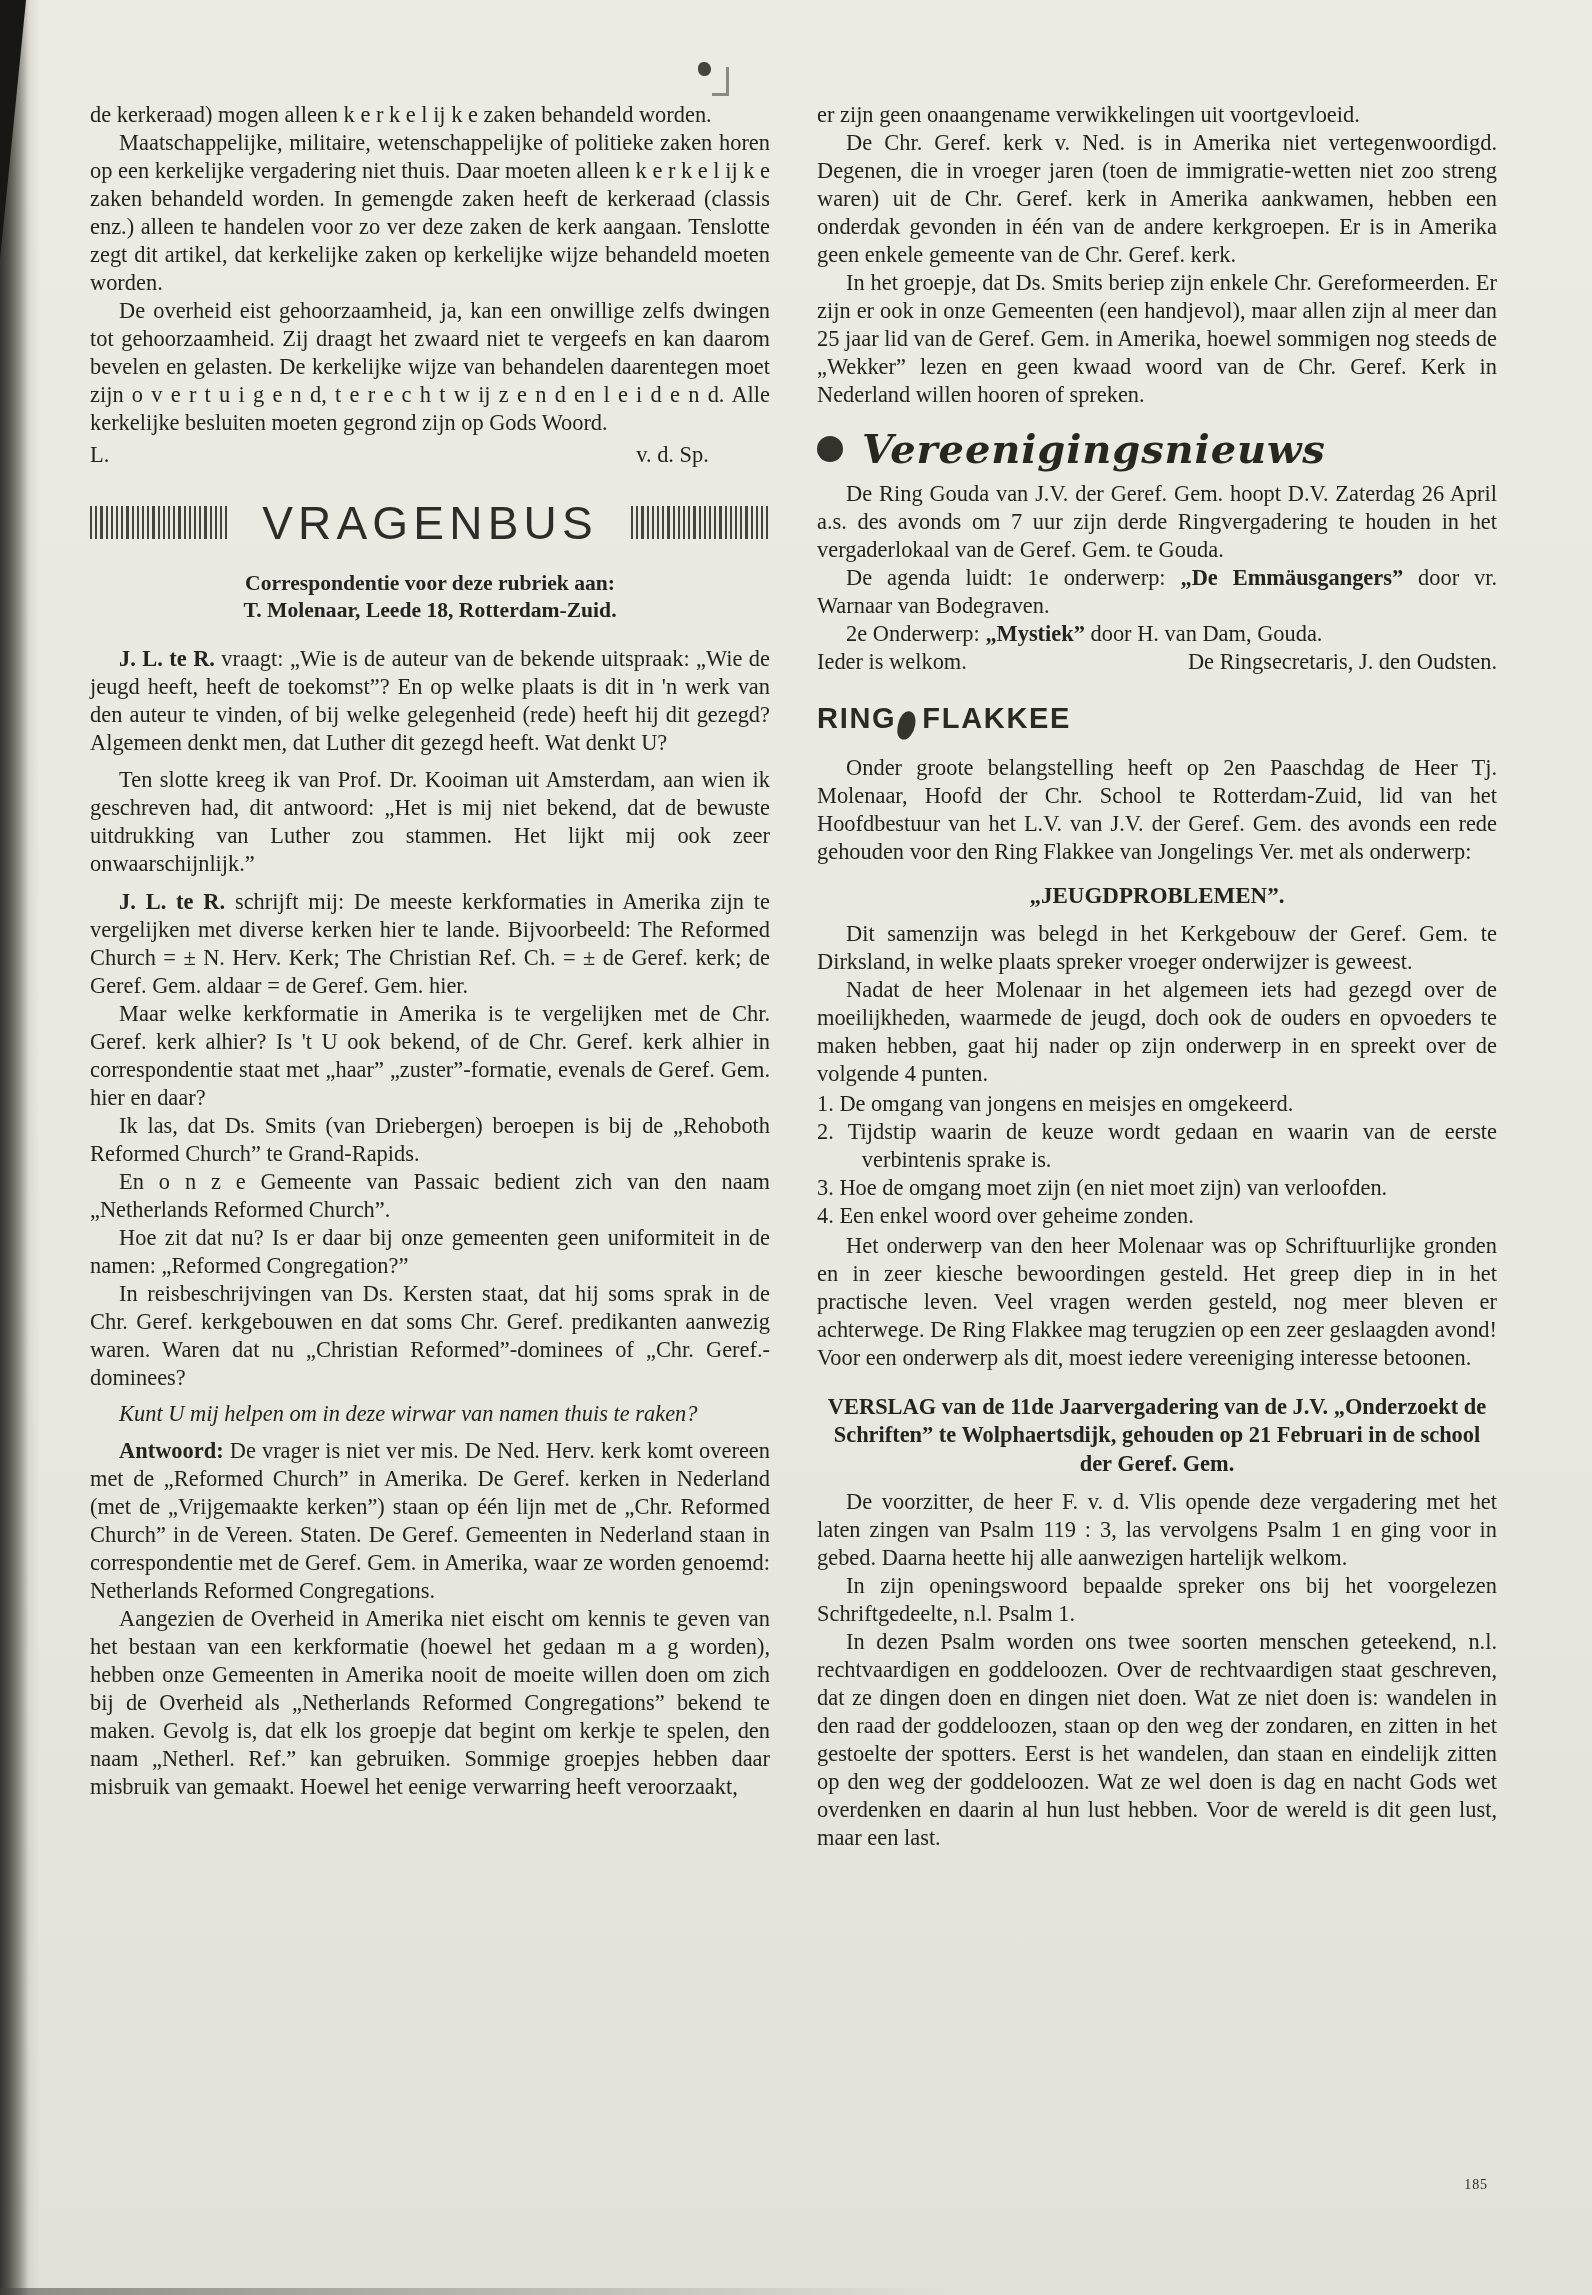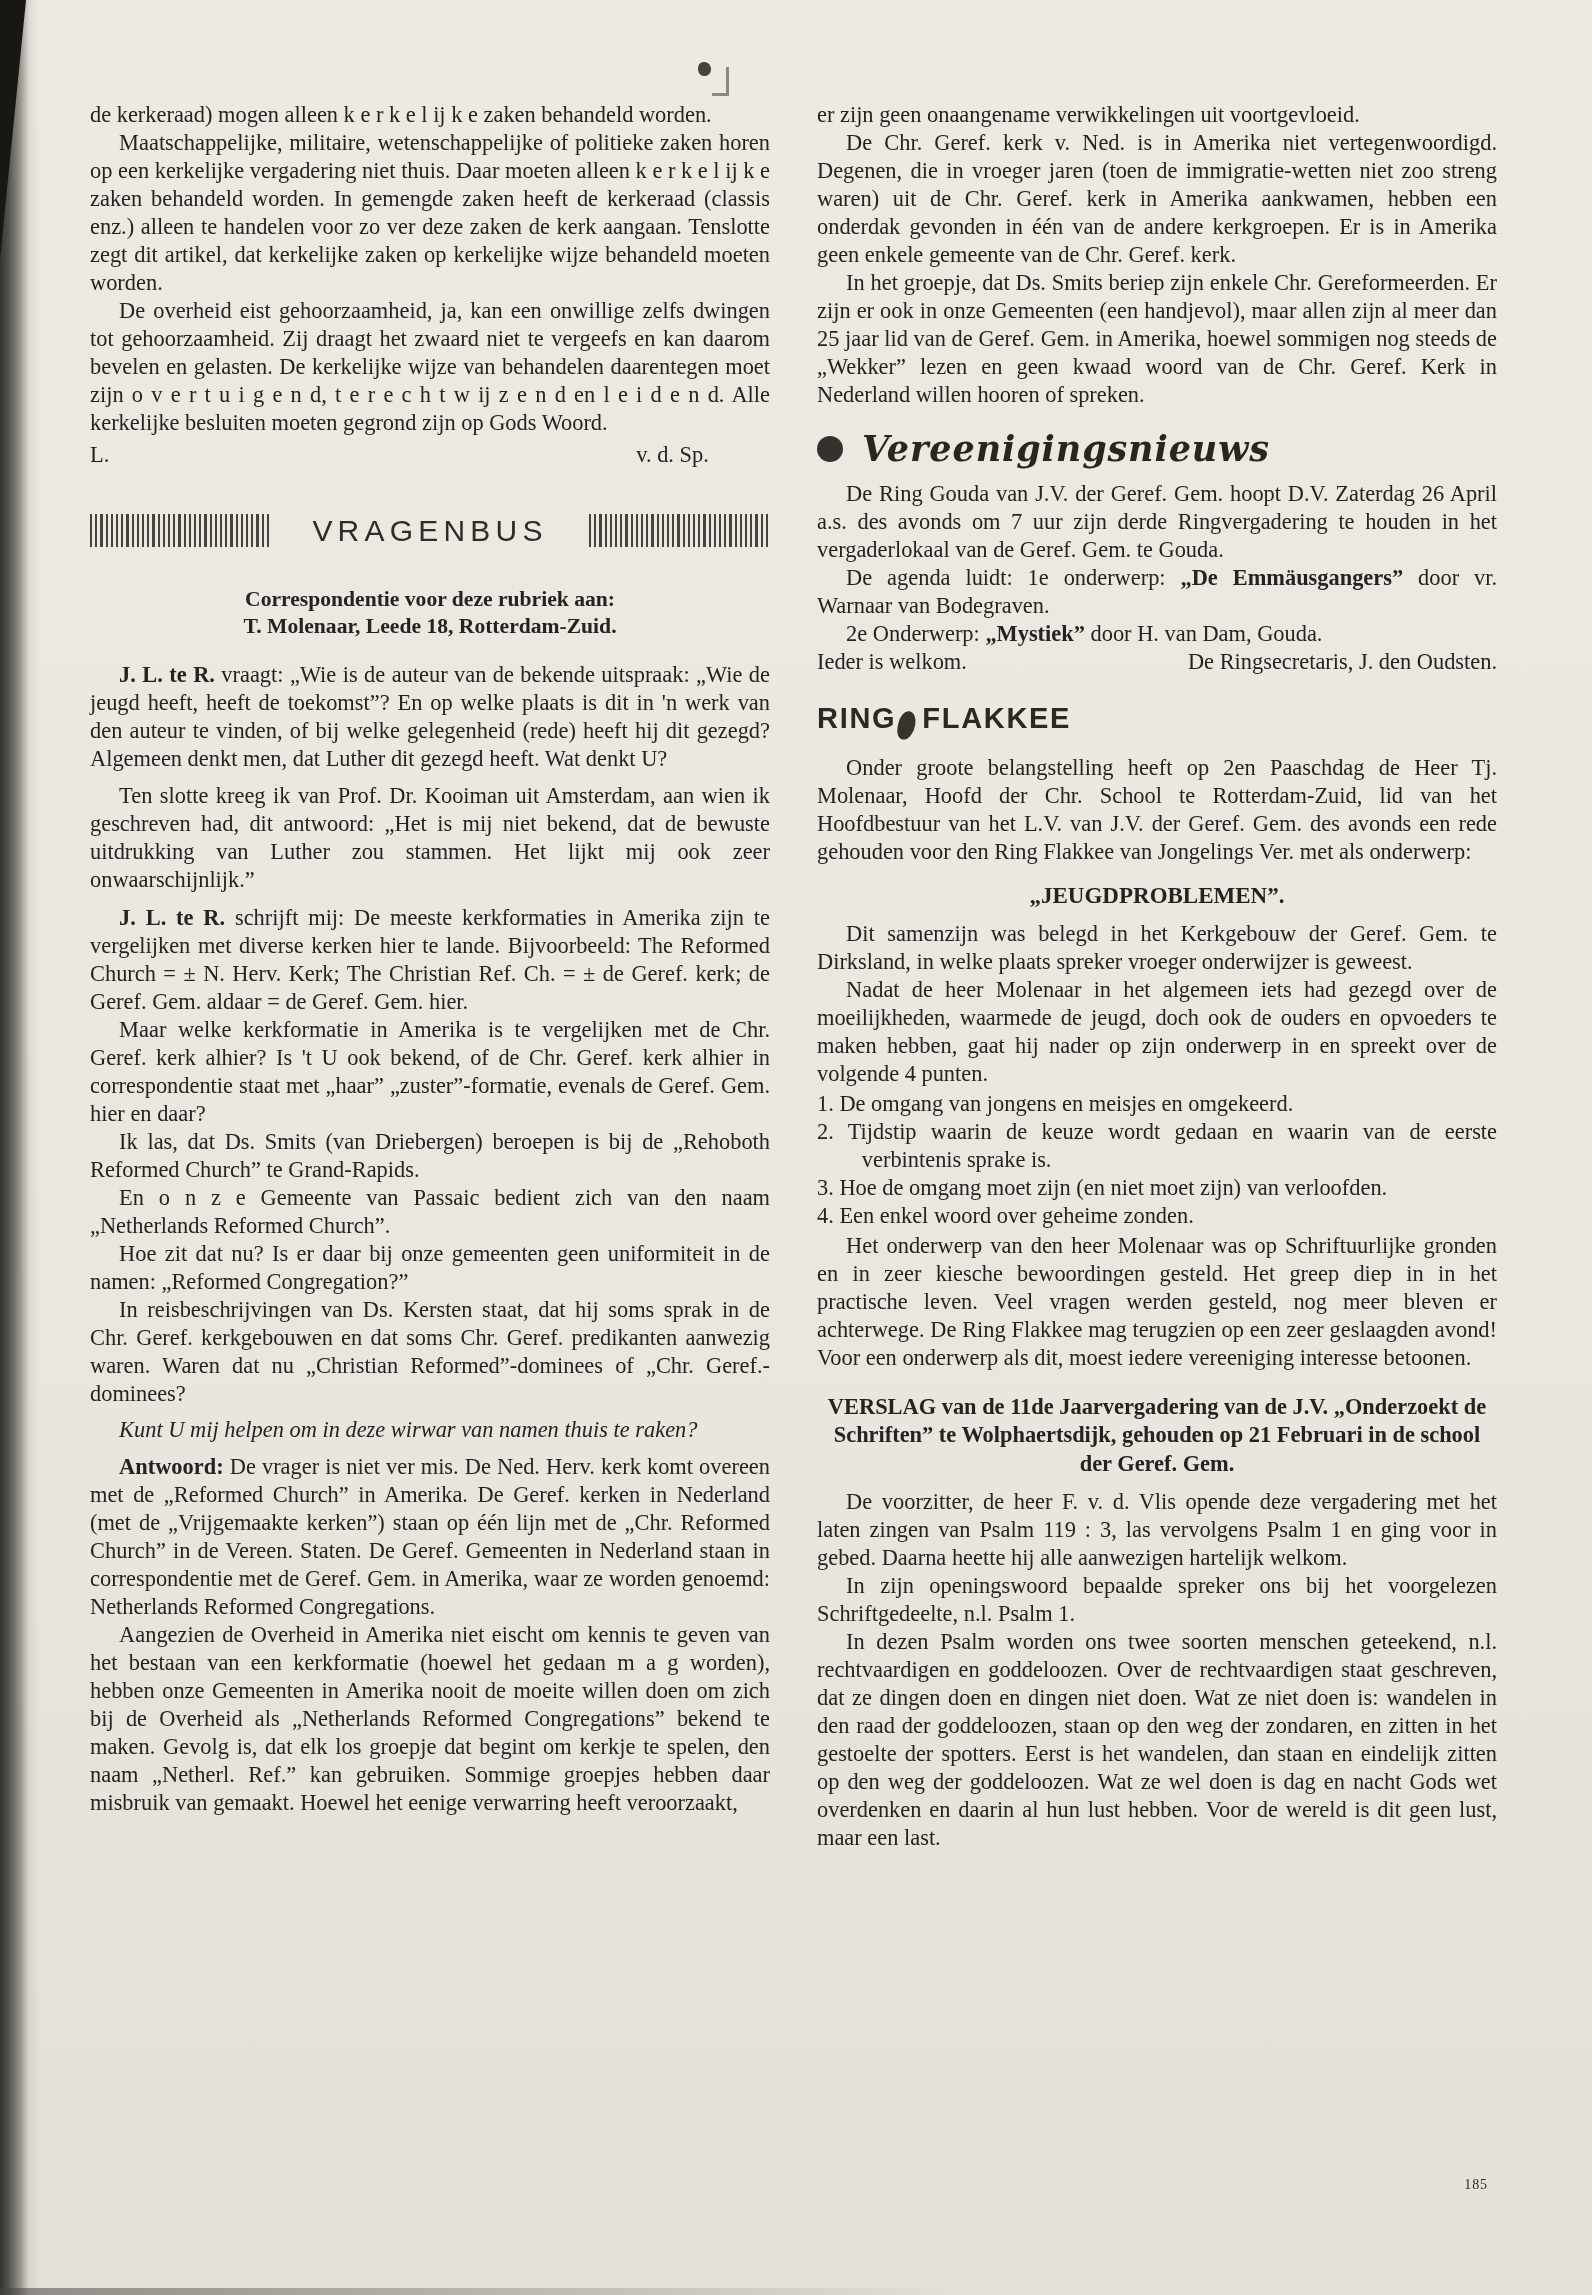--- a/index.html
+++ b/index.html
@@ -27,29 +27,29 @@
   .lead{font-weight:bold;}
   .it{font-style:italic;margin-top:8px;}
   .bi{font-weight:bold;}
 
   .sig{display:flex;margin-top:3.5px;}
   .sig-author{margin-left:auto;margin-right:9%;}
 
   .vb-header{display:flex;align-items:center;gap:26px;margin:33px 0 26px;}
   .vb-stripes{flex:1 1 0;height:33px;
         background:repeating-linear-gradient(90deg,#45433e 0px,#45433e 2.2px,rgba(69,67,62,0) 2.2px,rgba(69,67,62,0) 5.2px);}
-  .vb-title{margin:15px;font-family:"Liberation Sans",sans-serif;font-weight:400;font-size:30px;
+  .vb-title{margin:7px;font-family:"Liberation Sans",sans-serif;font-weight:400;font-size:46px;
         letter-spacing:5.2px;color:#2e2c28;}
 
   .address{text-align:center;font-weight:bold;font-size:21.6px;line-height:27px;margin:0 0 21px;}
 
   .vn-header{display:flex;align-items:center;gap:19px;margin:26px 0 17.3px;}
   .vn-bullet{width:26px;height:26px;border-radius:50%;background:#34322c;flex:0 0 auto;}
   .vn-title{margin:0;font-family:"DejaVu Serif",serif;font-style:italic;font-weight:bold;
-        font-size:35px;color:#28261f;letter-spacing:0.9px;}
+        font-size:40px;color:#28261f;letter-spacing:0.9px;}
 
   .rf-title{margin:28px 0 14px;font-family:"Liberation Sans",sans-serif;font-weight:bold;
         font-size:29px;letter-spacing:1.7px;color:#2b2923;display:flex;align-items:flex-start;}
   .ink-blob{display:inline-block;width:17.3px;height:29px;background:#35332c;
         border-radius:55% 45% 60% 40%;transform:rotate(10deg);margin:7px 7px 0 1.7px;}
 
   .subtitle{text-align:center;font-weight:bold;font-size:23px;margin:15.5px 0 10.4px;text-indent:0;}
 
   .row-between{display:flex;justify-content:space-between;}
 

